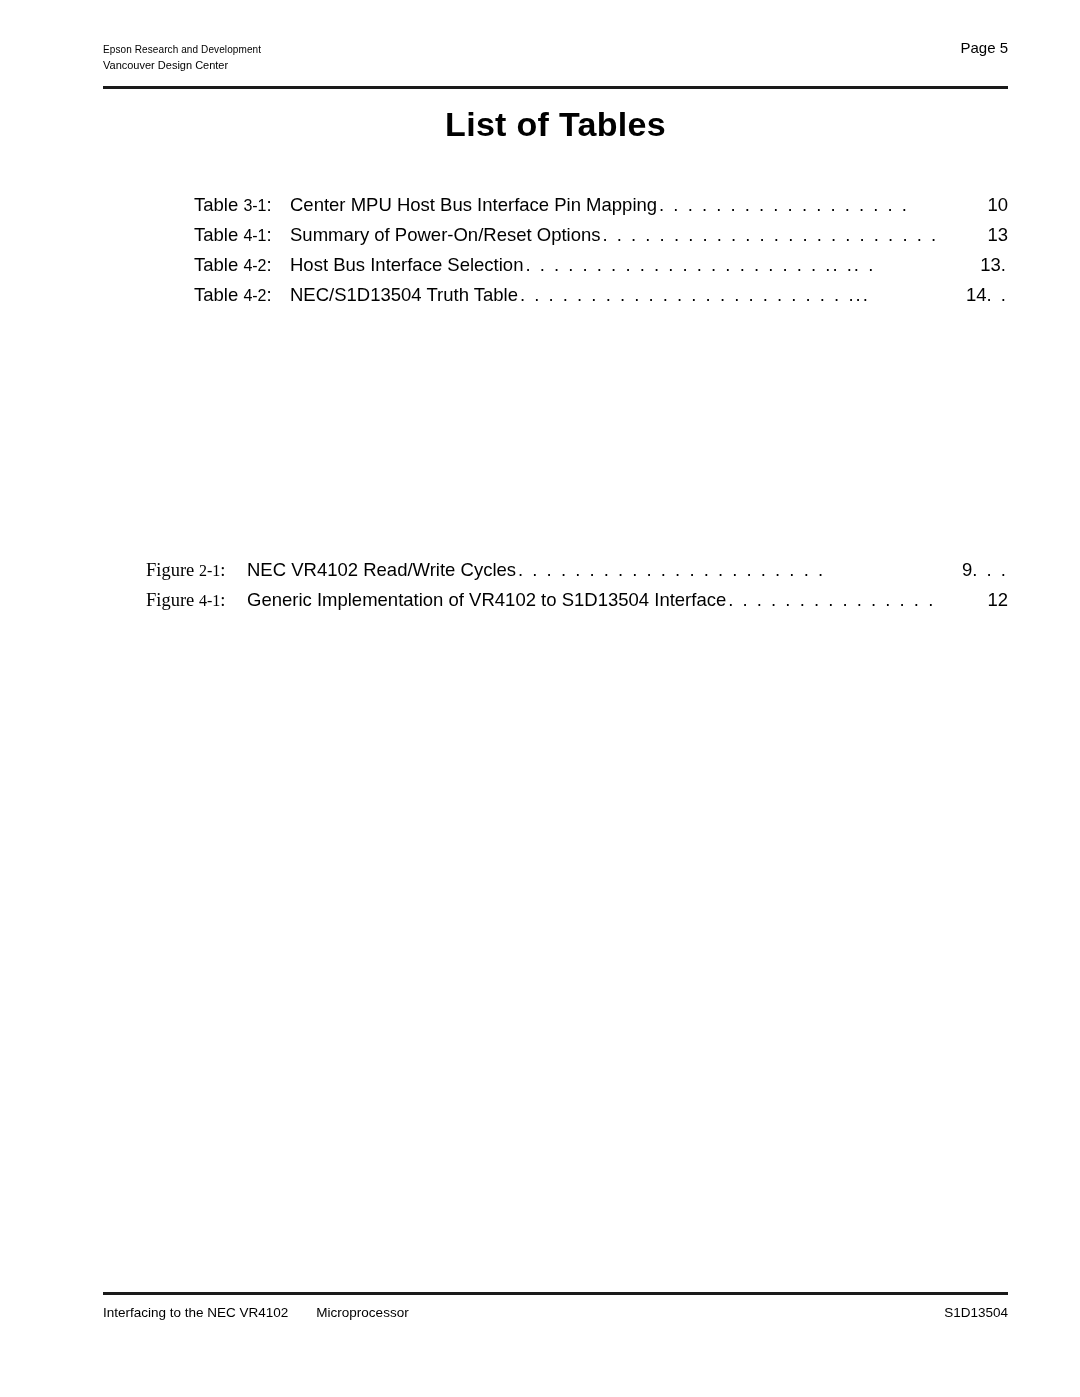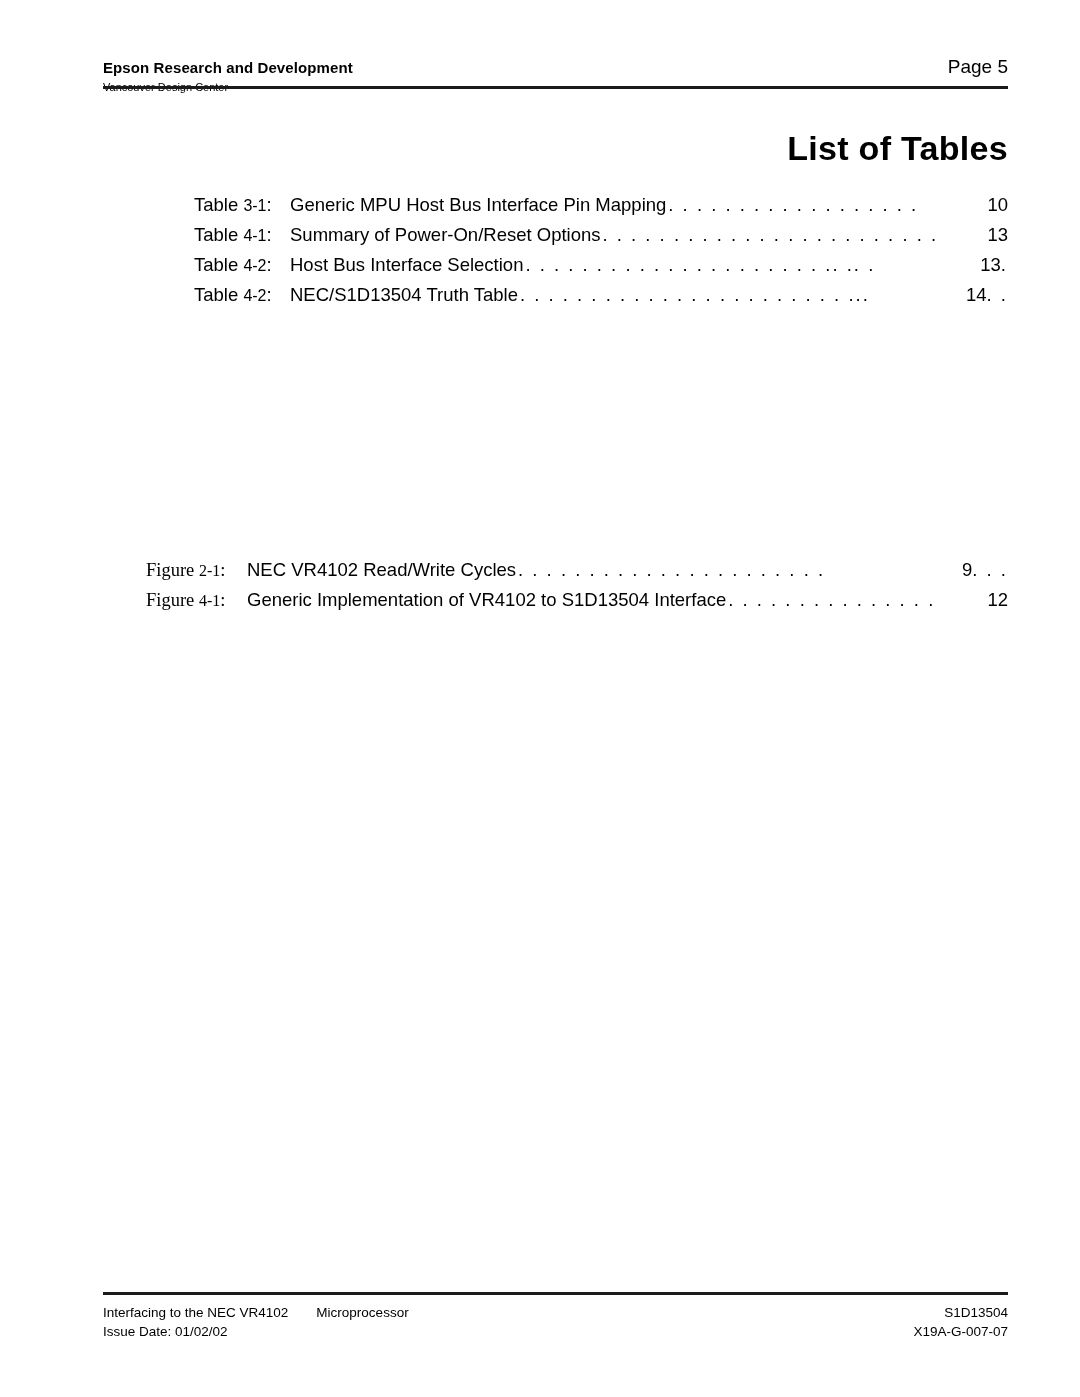--- a/index.html
+++ b/index.html
@@ -28,28 +28,27 @@
     top: 38px;
     width: 905px;
   }
   .header-row {
     display: flex;
     align-items: baseline;
     justify-content: space-between;
     line-height: 1.35;
   }
   .header-title {
+    font-size: 10px;
+    font-weight: normal;
+    letter-spacing: 0.1px;
+  }
+  .header-page {
     font-size: 15px;
-    font-weight: bold;
-    letter-spacing: 0.1px;
-  }
-  .header-page {
-    font-size: 19px;
     font-weight: normal;
-    margin-top: 16px;
   }
   .header-sub {
     font-size: 11px;
     font-weight: normal;
     line-height: 1.35;
   }
   .rule-header {
     position: absolute;
     left: 103px;
     top: 86px;
@@ -61,21 +60,21 @@
   
   .section-heading {
     position: absolute;
     left: 103px;
     width: 905px;
     text-align: center;
     font-size: 34px;
     font-weight: bold;
     letter-spacing: 0.3px;
   }
-  #heading-tables { top: 129px; text-align: right; }
+  #heading-tables { top: 105px; }
   #heading-figures { top: 483px; }
 
   
   .toc-block {
     position: absolute;
     left: 146px;
     width: 862px;
   }
   #toc-tables { top: 196px; }
   #toc-figures { top: 561px; }
@@ -165,21 +164,21 @@
     <div class="header-sub">Vancouver Design Center</div>
   </div>
   <div class="rule-header"></div>
 
   <div class="section-heading" id="heading-tables">List of Tables</div>
 
   <div class="toc-block" id="toc-tables">
 
     <div class="toc-entry">
       <span class="toc-label"><span>Table</span>&nbsp;<span class="num">3-1</span><span>:</span></span>
-      <span class="toc-title">Generic MPU Host Bus Interface Pin Mapping</span>
+      <span class="toc-title">Center MPU Host Bus Interface Pin Mapping</span>
       <span class="toc-leader">. . . . . . . . . . . . . . . . . .</span>
       <span class="toc-pagenum">10</span>
       <span class="toc-trail"></span>
     </div>
 
     <div class="toc-entry">
       <span class="toc-label"><span>Table</span>&nbsp;<span class="num">4-1</span><span>:</span></span>
       <span class="toc-title">Summary of Power-On/Reset Options</span>
       <span class="toc-leader">. . . . . . . . . . . . . . . . . . . . . . . .</span>
       <span class="toc-pagenum">13</span>
@@ -228,19 +227,15 @@
   <div class="rule-footer"></div>
   <div class="footer">
     <div class="footer-row">
       <span class="footer-left-main">
         <span>Interfacing to the NEC VR4102</span>
         <span class="footer-tab"></span>
         <span>Microprocessor</span>
       </span>
       <span>S1D13504</span>
     </div>
-    <div class="footer-row">
-      <span>Issue Date: 01/02/02</span>
-      <span>X19A-G-007-07</span>
-    </div>
   </div>
 
 </div>
 
 </body></html>

